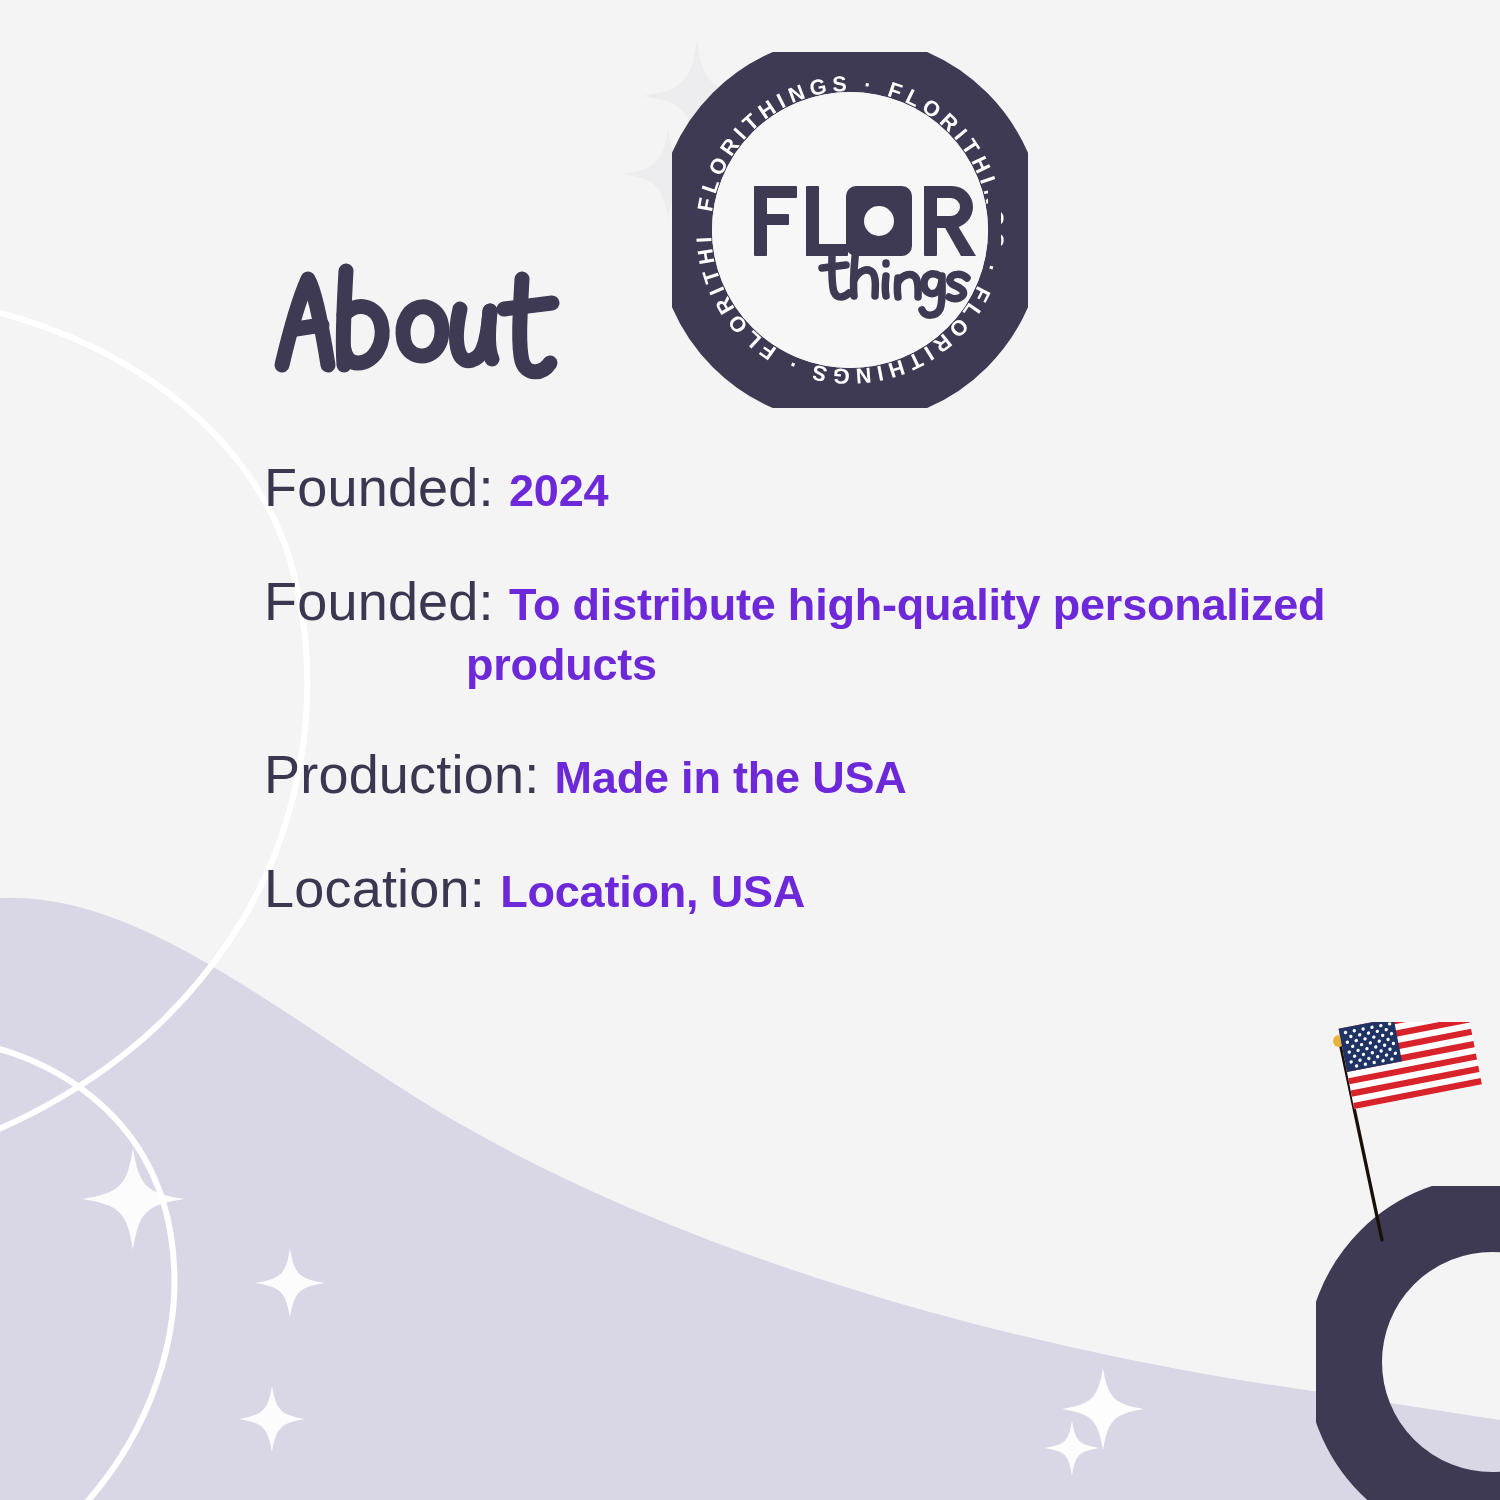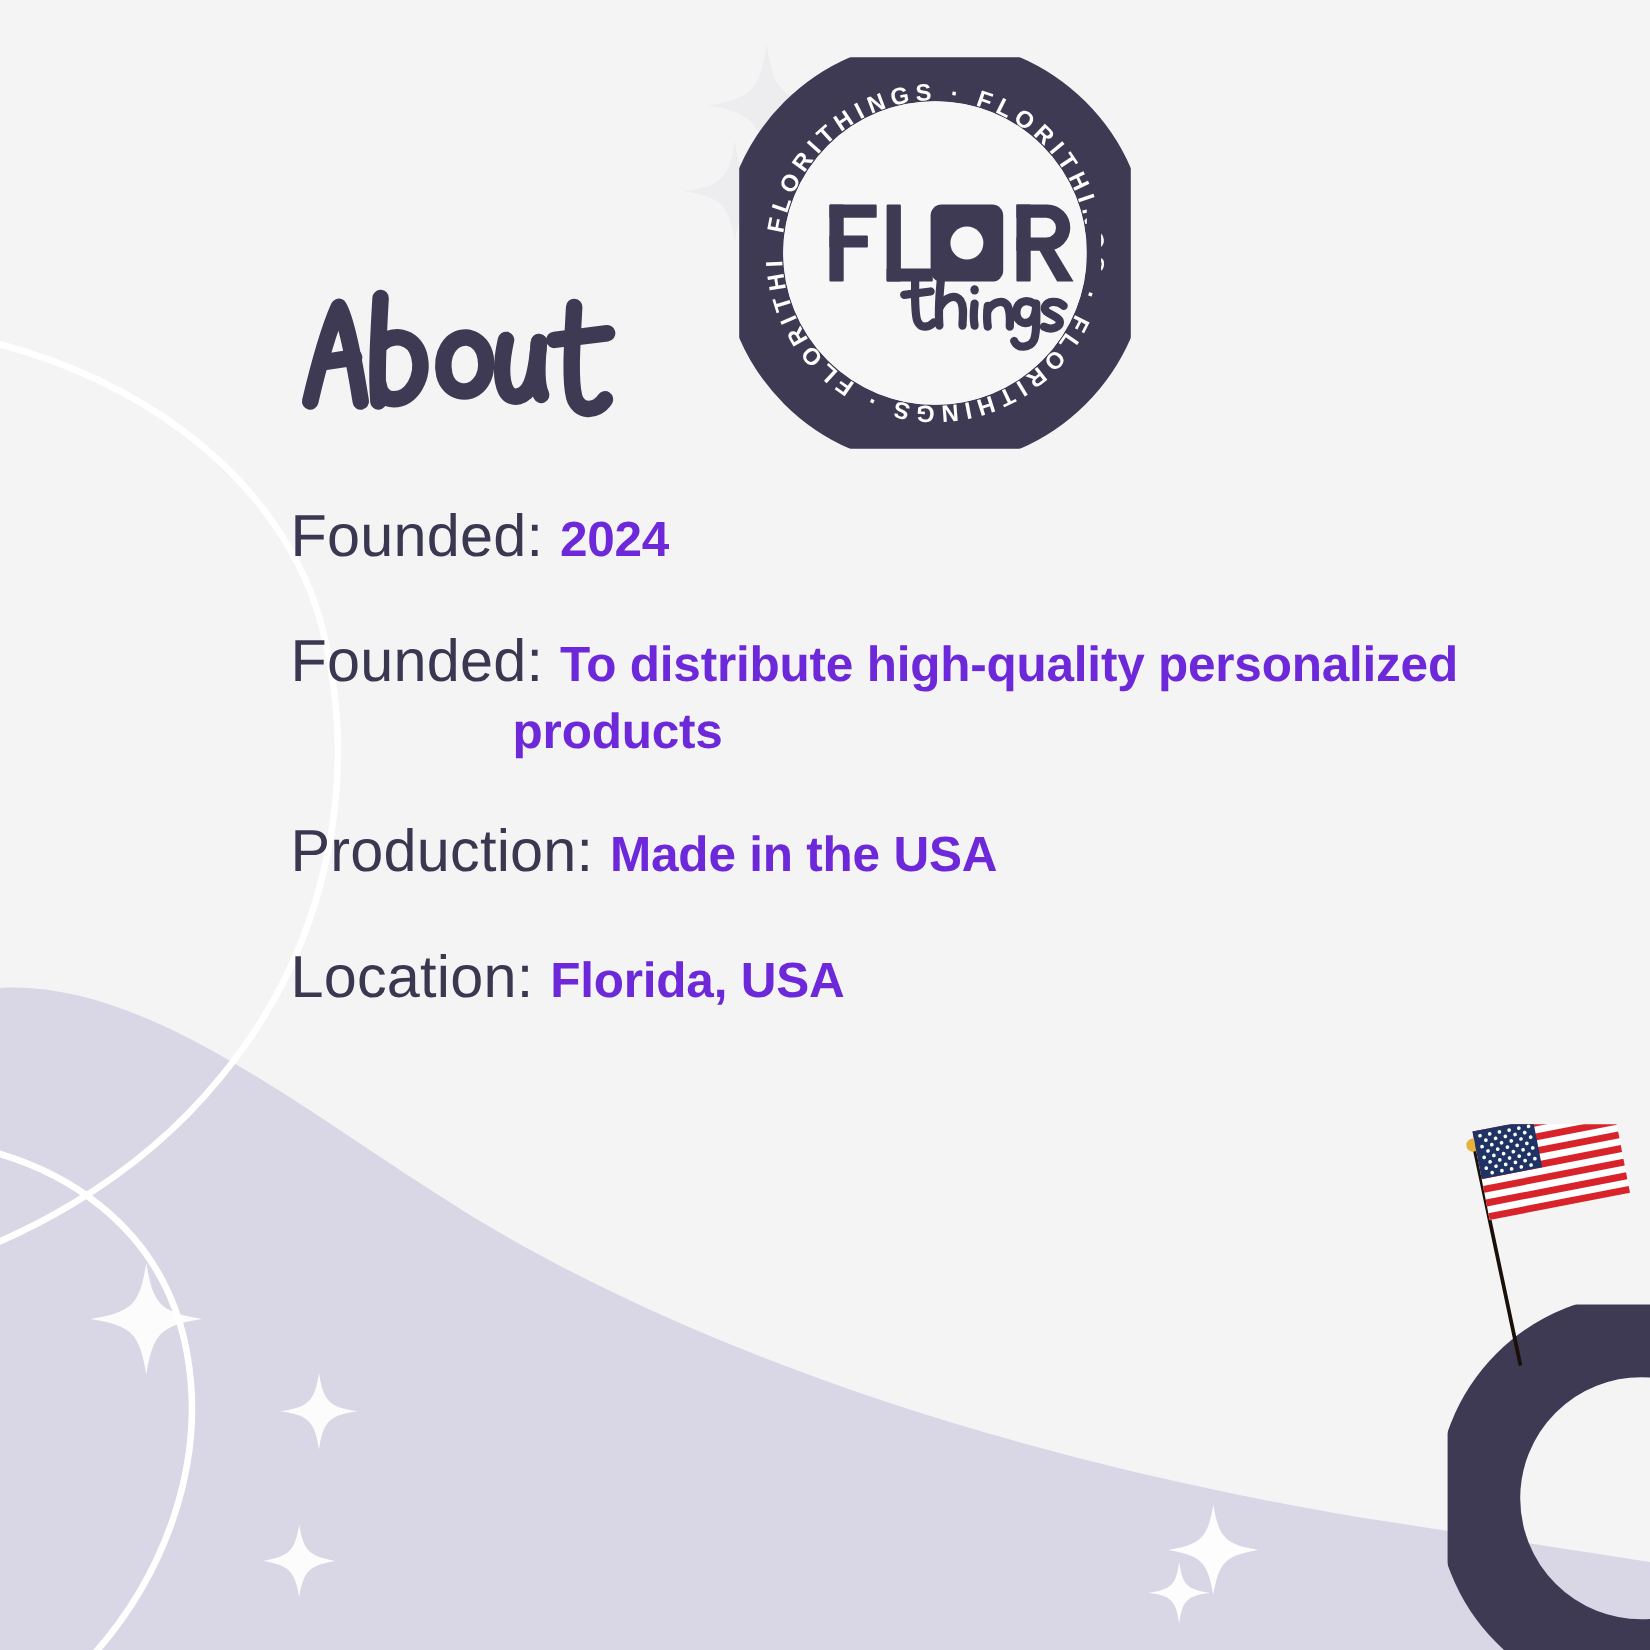--- a/index.html
+++ b/index.html
@@ -224,21 +224,21 @@
       <span class="info-value">To distribute high-quality personalized products</span>
     </div>
 
     <div class="info-row">
       <span class="info-label">Production: </span>
       <span class="info-value">Made in the USA</span>
     </div>
 
     <div class="info-row">
       <span class="info-label">Location: </span>
-      <span class="info-value">Florida, USA</span>
+      <span class="info-value">Location, USA</span>
     </div>
 
   </div>
 
   <div class="flag-wrap">
     <svg viewBox="0 0 180 230" xmlns="http://www.w3.org/2000/svg">
 
       <path d="M 20,20 L 62,218" stroke="#1A1008" stroke-width="3.4" fill="none" stroke-linecap="round"></path>
 
       <circle cx="19" cy="19" r="6" fill="#E8B33A"></circle>

